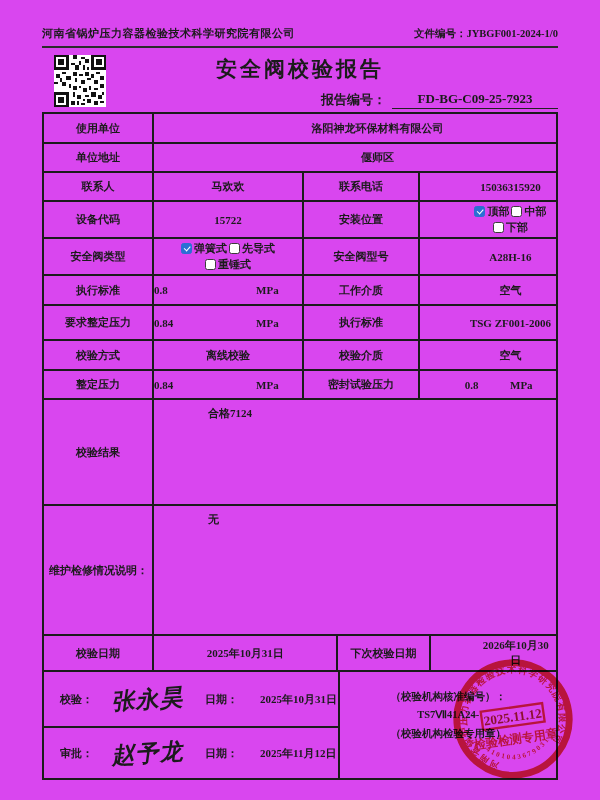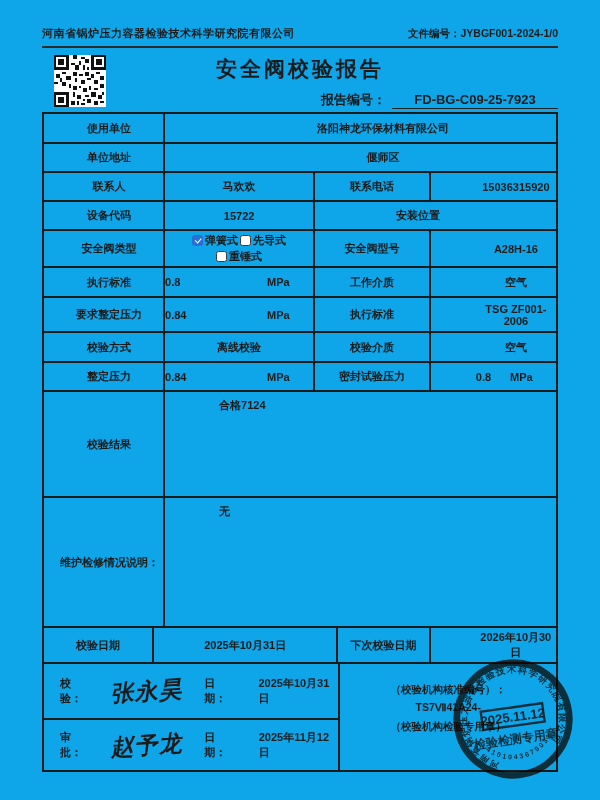--- a/index.html
+++ b/index.html
@@ -1,18 +1,18 @@
 <!DOCTYPE html>
 <html><head>
 <meta charset="utf-8">
 <style>
   html,body{margin:0;padding:0;background:#e8e8e8;}
   .page{
-    position:relative;width:600px;height:800px;background:#0ea5e9;
-    font-family:Liberation Sans, sans-serif;color:#1b1b1b;
+    position:relative;width:600px;height:800px;background:#d946ef;
+    font-family:Liberation Serif, serif;color:#1b1b1b;
     overflow:hidden;margin:0 auto;
   }
   .doc{position:absolute;left:42px;top:26px;width:516px;}
   
   .hdr{display:flex;justify-content:space-between;align-items:flex-end;
        border-bottom:2px solid #2b2b2b;padding-bottom:5px;}
   .hdr .company{font-size:11px;font-weight:700;letter-spacing:.5px;}
   .hdr .docno{font-size:10.5px;font-weight:700;}
   
   .titlebar{position:relative;height:64px;}
@@ -21,21 +21,21 @@
   .reportline{position:absolute;right:0;bottom:3px;font-size:13px;font-weight:700;display:flex;align-items:flex-end;}
   .reportline .rno{display:inline-block;min-width:150px;text-align:center;
        border-bottom:1.5px solid #222;padding:0 8px 1px 8px;margin-left:6px;}
   
   .tbl{border:2.5px solid #1b1b1b;font-size:11px;font-weight:700;}
   .row{display:flex;border-bottom:2px solid #1b1b1b;}
   .row:last-child{border-bottom:none;}
   .cell{display:flex;align-items:center;justify-content:center;text-align:center;
         border-right:2px solid #1b1b1b;box-sizing:border-box;padding:2px 4px;min-height:27px;}
   .cell:last-child{border-right:none;margin-left:45px;}
-  .c1{width:21.5%;margin-left:11px;} .c2{width:29.3%;} .c3{width:22.6%;} .c4{flex:1;}
+  .c1{width:21.5%;} .c2{width:29.3%;} .c3{width:22.6%;} .c4{flex:1;}
   .d1{width:21.5%;} .d2{width:36%;} .d3{width:18%;} .d4{flex:1;}
   .h28{min-height:28px;} .h34{min-height:34px;} .h33{min-height:33px;}
   .big{align-items:flex-start;justify-content:flex-start;text-align:left;padding:6px 9px;}
   .r-result{min-height:104px;}
   .r-maint{min-height:128px;}
   .labL{justify-content:flex-start;text-align:right;padding-left:5px;}
   .pcell{padding:2px 0;}
   .pval{flex:1;text-align:left;}
   .punit{width:46px;text-align:left;}
   
@@ -158,20 +158,34 @@
         <div class="cell c1">联系人</div>
         <div class="cell c2">马欢欢</div>
         <div class="cell c3">联系电话</div>
         <div class="cell c4">15036315920</div>
       </div>
 
       <div class="row">
         <div class="cell c1">设备代码</div>
         <div class="cell c2">15722</div>
         <div class="cell c3">安装位置</div>
+        <div class="cell c4 cbgroup">
+          <span class="cbitem">
+              <span class="cb checked"></span>
+              <span>顶部</span>
+            </span>
+          <span class="cbitem">
+              <span class="cb"></span>
+              <span>中部</span>
+            </span>
+          <span class="cbitem">
+              <span class="cb"></span>
+              <span>下部</span>
+            </span>
+        </div>
       </div>
 
       <div class="row">
         <div class="cell c1 h34">安全阀类型</div>
         <div class="cell c2 h34 cbgroup" style="padding:2px 10px;">
           <span class="cbitem">
               <span class="cb checked"></span>
               <span>弹簧式</span>
             </span>
           <span class="cbitem">

